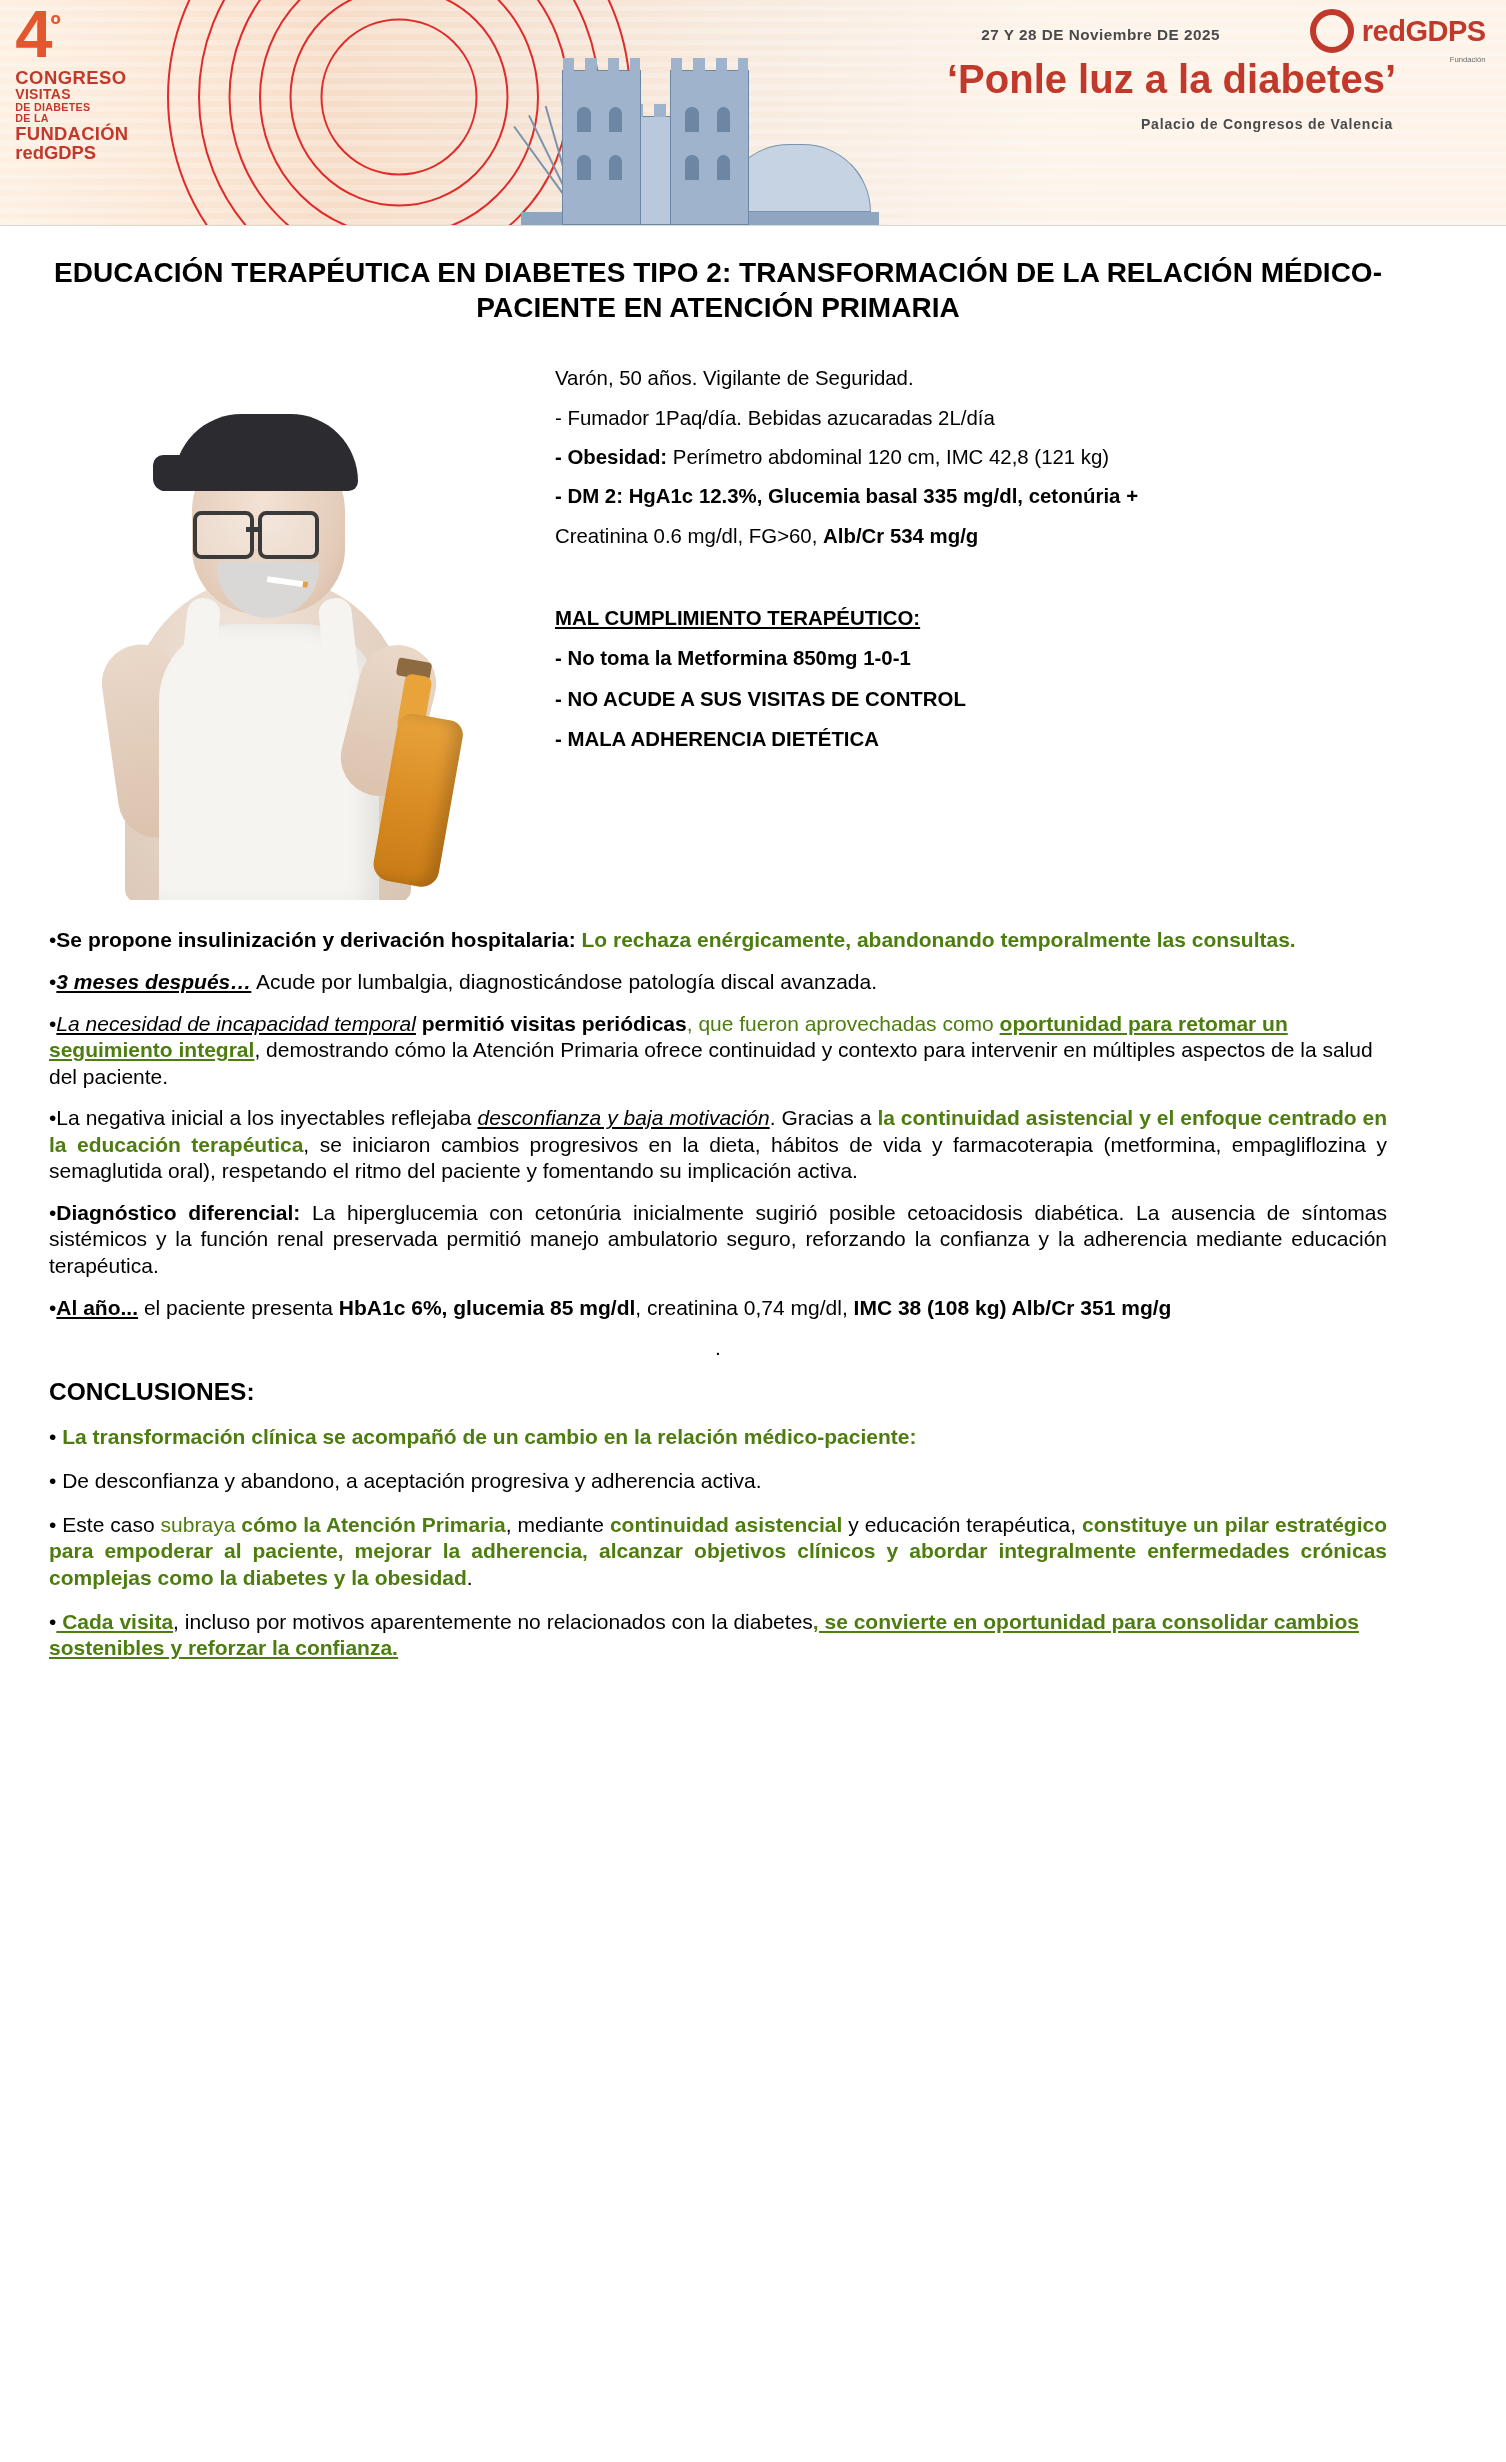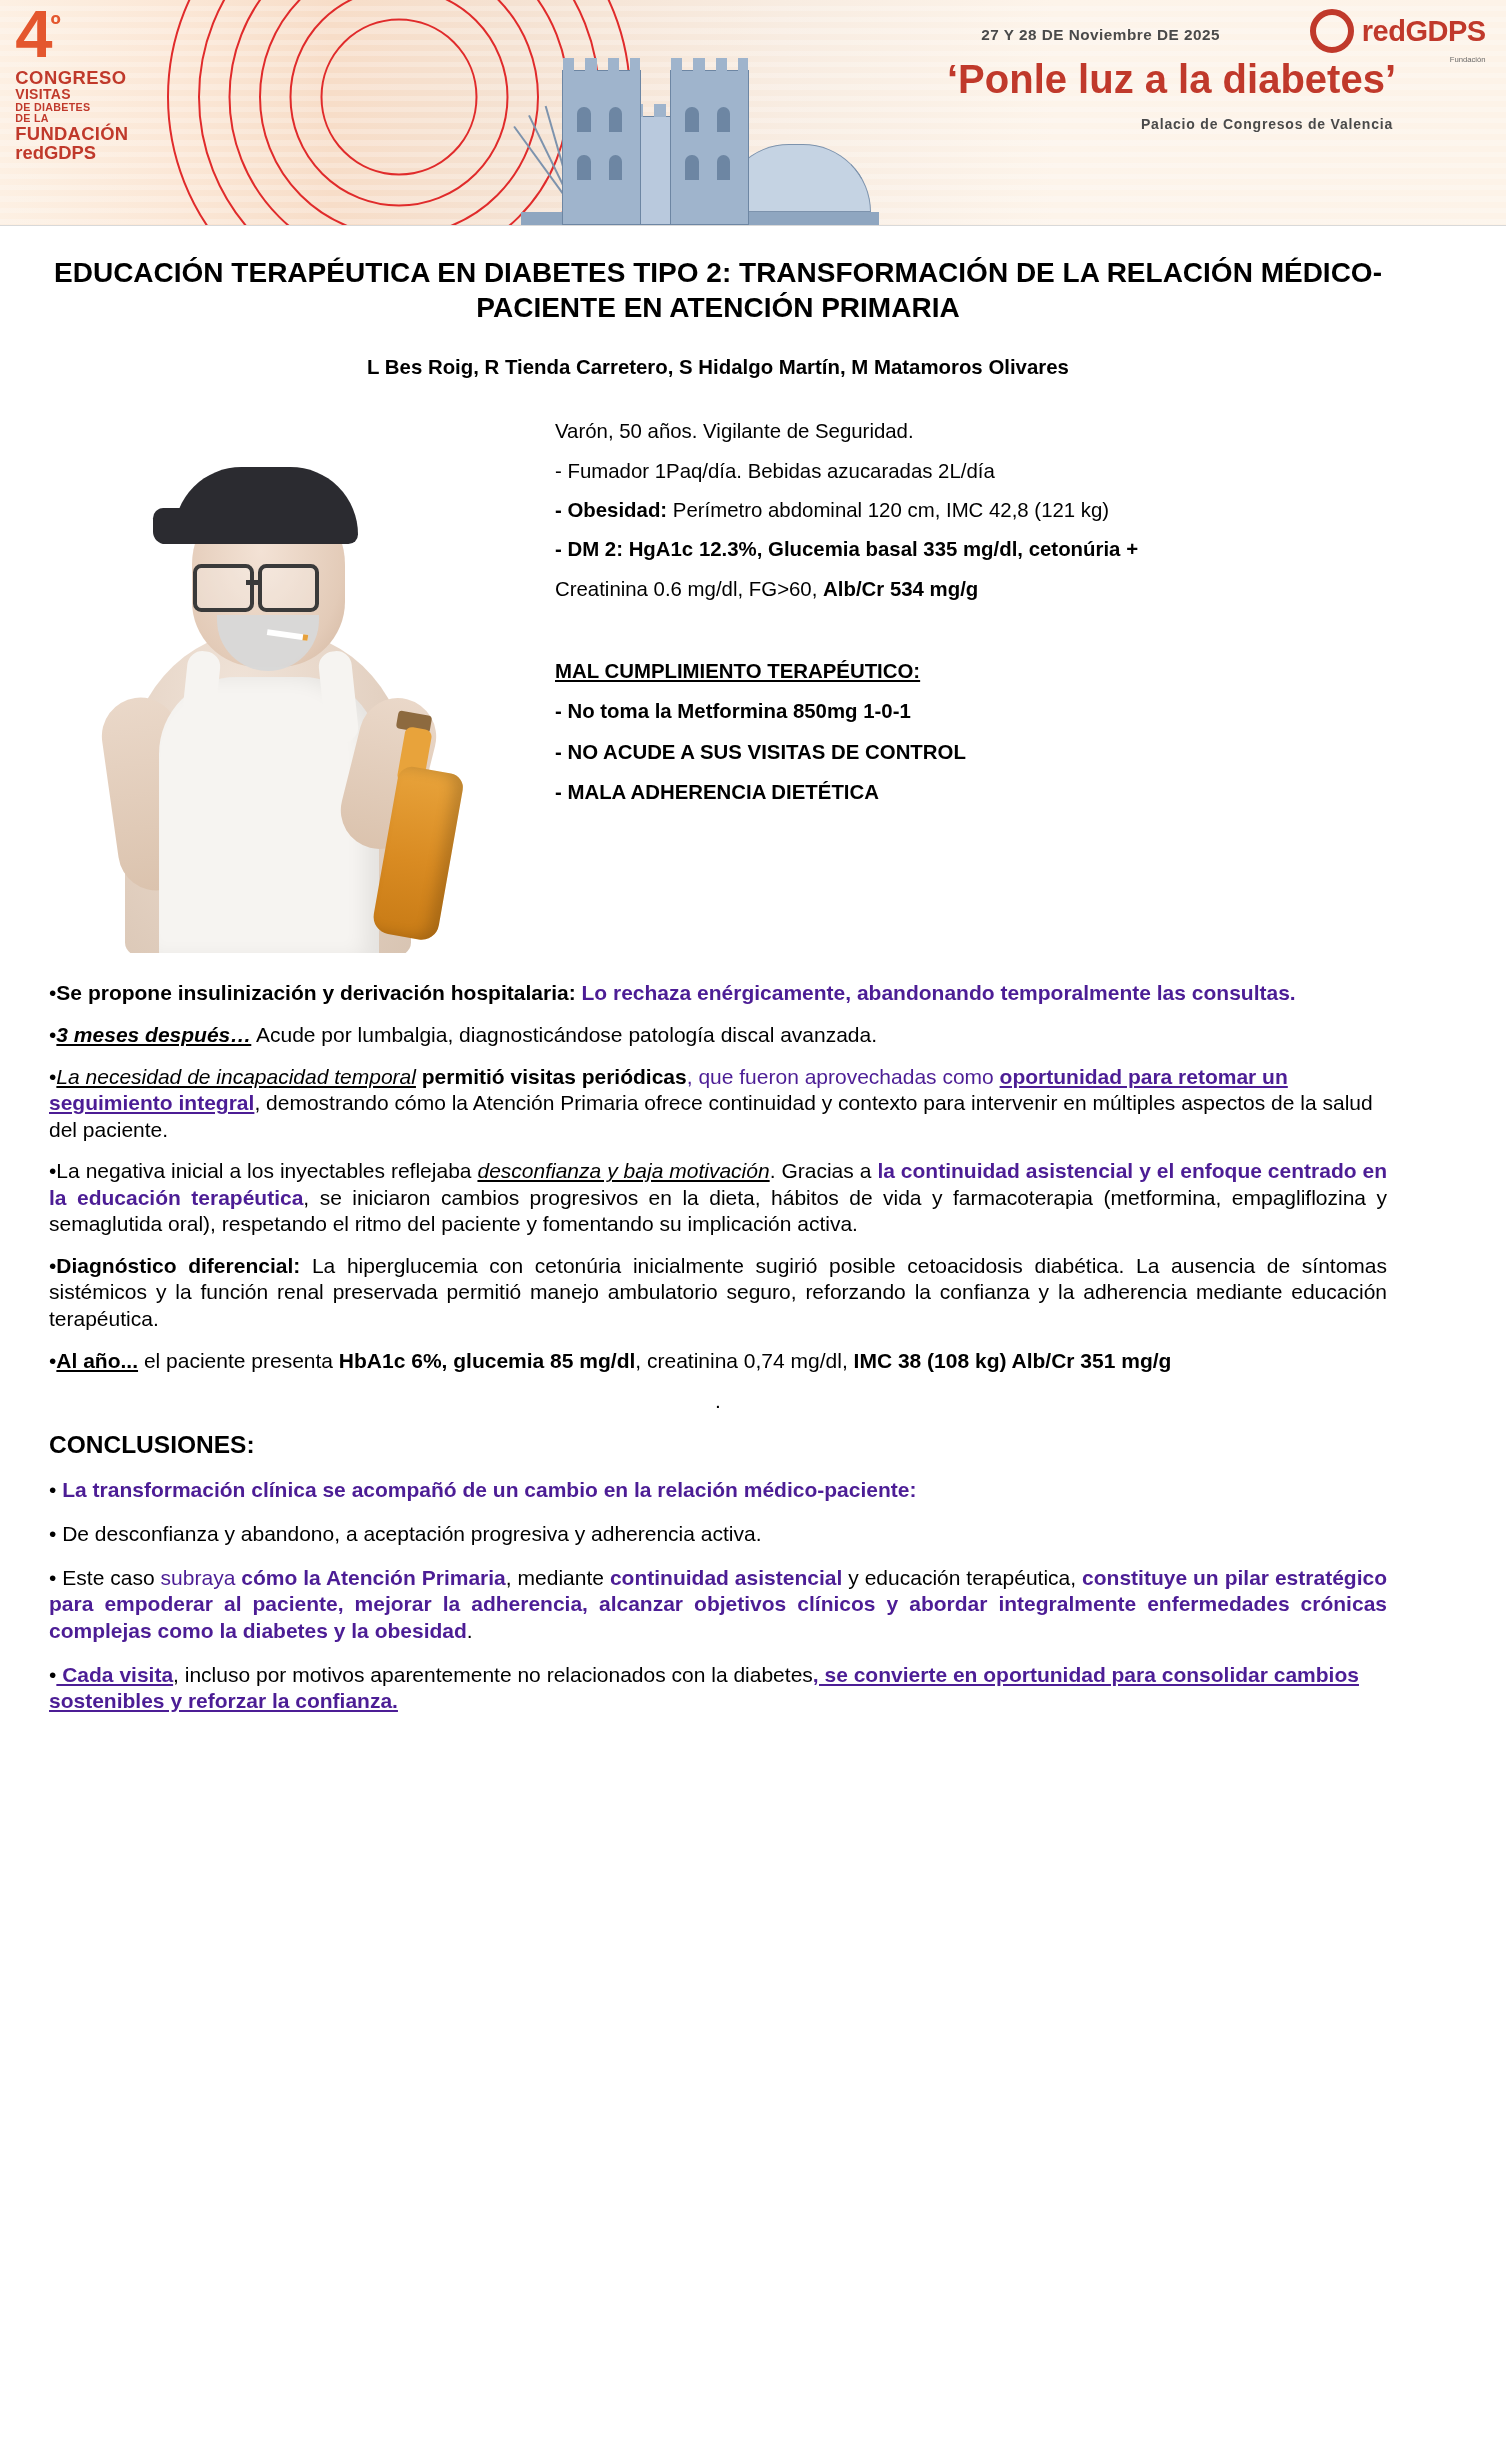--- a/index.html
+++ b/index.html
@@ -364,21 +364,21 @@
   }
 
   
   .narrative { margin-top: 17.4px; }
   .narrative p {
     margin: 0 0 15.3px 0;
     font-size: 21px;
     line-height: 1.26;
   }
   .just { text-align: justify; }
-  .red { color: #4c1d95; }
+  .red { color: #4d7c0f; }
   .b { font-weight: bold; }
   .i { font-style: italic; }
   .u { text-decoration: underline; }
 
   .dot-period {
     text-align: center;
     font-size: 21px;
     margin: 3.1px 0 17.4px 0;
   }
 
@@ -456,21 +456,20 @@
   <div class="redgdps">
     <span class="mark"><span class="ring"></span></span>
     <span class="name">redGDPS</span>
     <div class="sub">Fundación</div>
   </div>
 </div>
 
 <div class="page">
 
   <div class="title">EDUCACIÓN TERAPÉUTICA EN DIABETES TIPO 2: TRANSFORMACIÓN DE LA RELACIÓN MÉDICO-PACIENTE EN ATENCIÓN PRIMARIA</div>
-  <div class="authors">L Bes Roig, R Tienda Carretero, S Hidalgo Martín, M Matamoros Olivares</div>
 
   <div class="case">
 
     <div class="photo">
       <div class="ph-bg"></div>
       <div class="ph-body"></div>
       <div class="ph-armL"></div>
       <div class="ph-shirt"></div>
       <div class="ph-strapL"></div>
       <div class="ph-strapR"></div>

